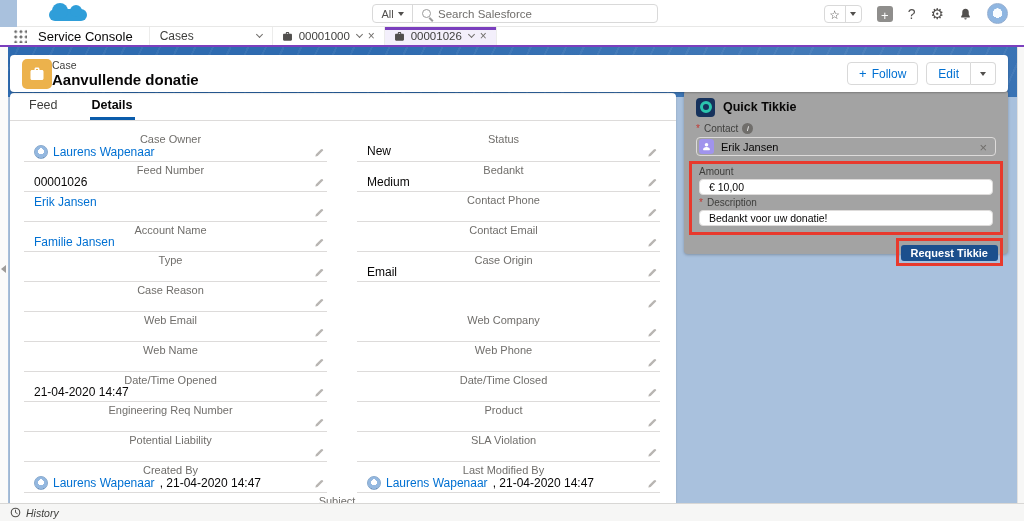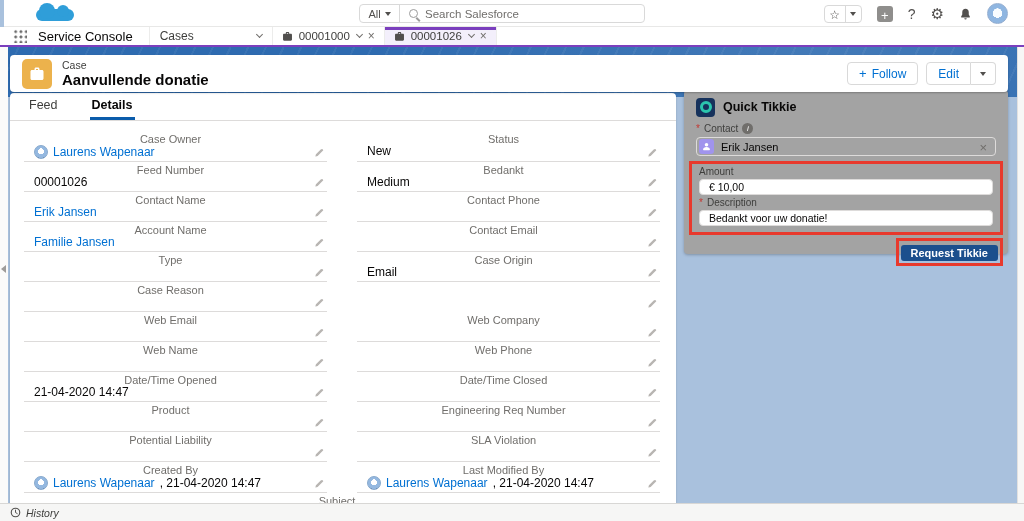--- a/index.html
+++ b/index.html
@@ -3,21 +3,21 @@
 <meta charset="utf-8">
 <style>
   * { margin:0; padding:0; box-sizing:border-box; }
   html,body { width:1024px; height:521px; overflow:hidden; }
   body {
     position:relative;
     font-family:"Liberation Sans", sans-serif;
     background:var(--content-bg,#a9c1dd);
   }
   
-  .topbar { position:absolute; top:0; left:4px; right:0; height:27px; background:#fff; border-bottom:1px solid #e8e8e7; z-index:6; }
+  .topbar { position:absolute; top:0; left:17px; right:0; height:27px; background:#fff; border-bottom:1px solid #e8e8e7; z-index:6; }
   .sf-cloud { position:absolute; left:32px; top:9px; width:38px; height:12px; background:#2f9ed9; border-radius:7px; }
   .sf-cloud::before { content:""; position:absolute; left:3px; top:-6px; width:16px; height:16px; border-radius:50%; background:#2f9ed9; }
   .sf-cloud::after { content:""; position:absolute; right:5px; top:-4px; width:12px; height:12px; border-radius:50%; background:#2f9ed9; }
   .search-bar { position:absolute; left:355px; top:4px; width:286px; height:19px; border:1px solid #d9d9d9; border-radius:4px; display:flex; background:#fff; }
   .search-scope { width:40px; border-right:1px solid #d9d9d9; display:flex; align-items:center; justify-content:center; gap:4px; font-size:11px; color:#514f4d; cursor:pointer; }
   .caret-down { width:0; height:0; border-left:3.5px solid transparent; border-right:3.5px solid transparent; border-top:4.5px solid #514f4d; }
   .search-field { flex:1; display:flex; align-items:center; gap:7px; padding:0 9px; }
   .mag-icon { position:relative; width:9px; height:9px; border:1.5px solid #9b9b9b; border-radius:50%; flex:0 0 auto; }
   .mag-icon::after { content:""; position:absolute; left:7px; top:6.5px; width:4.5px; height:1.5px; background:#9b9b9b; transform:rotate(45deg); transform-origin:0 0; }
   .search-field input { border:none; outline:none; width:100%; font-size:11.5px; color:#3e3e3c; font-family:inherit; }
@@ -50,21 +50,21 @@
   .wtab.active::before { content:""; position:absolute; top:0; left:0; right:0; height:2.5px; background:var(--accent-purple,#7b3fbe); }
   .tab-close { cursor:pointer; }
   .tab-close::before { content:"\00d7"; font-size:12px; color:#706e6b; }
   .theme-line { position:absolute; top:45px; left:0; right:0; height:2px; background:var(--accent-purple,#7b3fbe); z-index:5; }
   
   .banner { position:absolute; top:47px; left:0; right:0; height:50px; background-color:var(--banner-blue,#2e6bb0);
     background-image:repeating-linear-gradient(115deg, rgba(255,255,255,.055) 0 2px, transparent 2px 16px),
                      radial-gradient(circle at 80% -40%, rgba(255,255,255,.10), transparent 55%); }
   .record-card { position:absolute; left:10px; right:16px; top:55px; height:37px; background:#fff; border-radius:4px; box-shadow:0 1px 2px rgba(0,0,0,.25); display:flex; align-items:center; padding:0 12px; z-index:4; }
   .case-icon { width:30px; height:30px; border-radius:5px; background:var(--case-icon-gold,#ecb24c); display:flex; align-items:center; justify-content:center; flex:0 0 auto; }
-  .record-meta { margin-left:10px; }
+  .record-meta { }
   .record-entity { font-size:10.5px; color:#3e3e3c; }
   .record-title { font-size:15px; font-weight:700; color:#080707; }
   .record-actions { margin-left:auto; display:flex; }
   .btn { height:23px; border:1px solid #d9d9d9; background:#fff; border-radius:4px; color:#0070d2; font-size:12px; display:flex; align-items:center; padding:0 11px; gap:5px; cursor:pointer; font-family:inherit; }
   .btn-plus::before { content:"+"; font-size:13px; color:#0070d2; }
   .follow-btn { margin-right:8px;margin-left:48px; }
   .split { display:flex; }
   .split .btn-main { border-radius:4px 0 0 4px; }
   .split .btn-caret { border-radius:0 4px 4px 0; border-left:none; padding:0 9px; }
   
@@ -253,21 +253,20 @@
       <span class="value-text">Medium</span>
 
     </div>
     <span class="pencil">
       <svg width="10" height="10" viewBox="0 0 16 16">
             <path fill="#b8b5b2" d="M12.2 1.8c.4-.4 1-.4 1.4 0l.9.9c.4.4.4 1 0 1.4l-8.7 8.7-2.9.9c-.4.1-.8-.3-.7-.7l.9-2.9 8.1-8.3z"></path>
           </svg>
     </span>
   </div>
       <div class="cell">
-    <div class="cell-label">Contact Name</div>
     <div class="cell-value">
 
       <a class="value-link">Erik Jansen</a>
 
     </div>
     <span class="pencil">
       <svg width="10" height="10" viewBox="0 0 16 16">
             <path fill="#b8b5b2" d="M12.2 1.8c.4-.4 1-.4 1.4 0l.9.9c.4.4.4 1 0 1.4l-8.7 8.7-2.9.9c-.4.1-.8-.3-.7-.7l.9-2.9 8.1-8.3z"></path>
           </svg>
     </span>
@@ -445,35 +444,35 @@
       
       
     </div>
     <span class="pencil" hidden="">
       <svg width="10" height="10" viewBox="0 0 16 16">
             <path fill="#b8b5b2" d="M12.2 1.8c.4-.4 1-.4 1.4 0l.9.9c.4.4.4 1 0 1.4l-8.7 8.7-2.9.9c-.4.1-.8-.3-.7-.7l.9-2.9 8.1-8.3z"></path>
           </svg>
     </span>
   </div>
       <div class="cell">
+    <div class="cell-label">Engineering Req Number</div>
+    <div class="cell-value">
+      
+      
+      
+      
+    </div>
+    <span class="pencil">
+      <svg width="10" height="10" viewBox="0 0 16 16">
+            <path fill="#b8b5b2" d="M12.2 1.8c.4-.4 1-.4 1.4 0l.9.9c.4.4.4 1 0 1.4l-8.7 8.7-2.9.9c-.4.1-.8-.3-.7-.7l.9-2.9 8.1-8.3z"></path>
+          </svg>
+    </span>
+  </div>
+      <div class="cell">
     <div class="cell-label">Product</div>
-    <div class="cell-value">
-      
-      
-      
-      
-    </div>
-    <span class="pencil">
-      <svg width="10" height="10" viewBox="0 0 16 16">
-            <path fill="#b8b5b2" d="M12.2 1.8c.4-.4 1-.4 1.4 0l.9.9c.4.4.4 1 0 1.4l-8.7 8.7-2.9.9c-.4.1-.8-.3-.7-.7l.9-2.9 8.1-8.3z"></path>
-          </svg>
-    </span>
-  </div>
-      <div class="cell">
-    <div class="cell-label">Engineering Req Number</div>
     <div class="cell-value">
       
       
       
       
     </div>
     <span class="pencil">
       <svg width="10" height="10" viewBox="0 0 16 16">
             <path fill="#b8b5b2" d="M12.2 1.8c.4-.4 1-.4 1.4 0l.9.9c.4.4.4 1 0 1.4l-8.7 8.7-2.9.9c-.4.1-.8-.3-.7-.7l.9-2.9 8.1-8.3z"></path>
           </svg>

